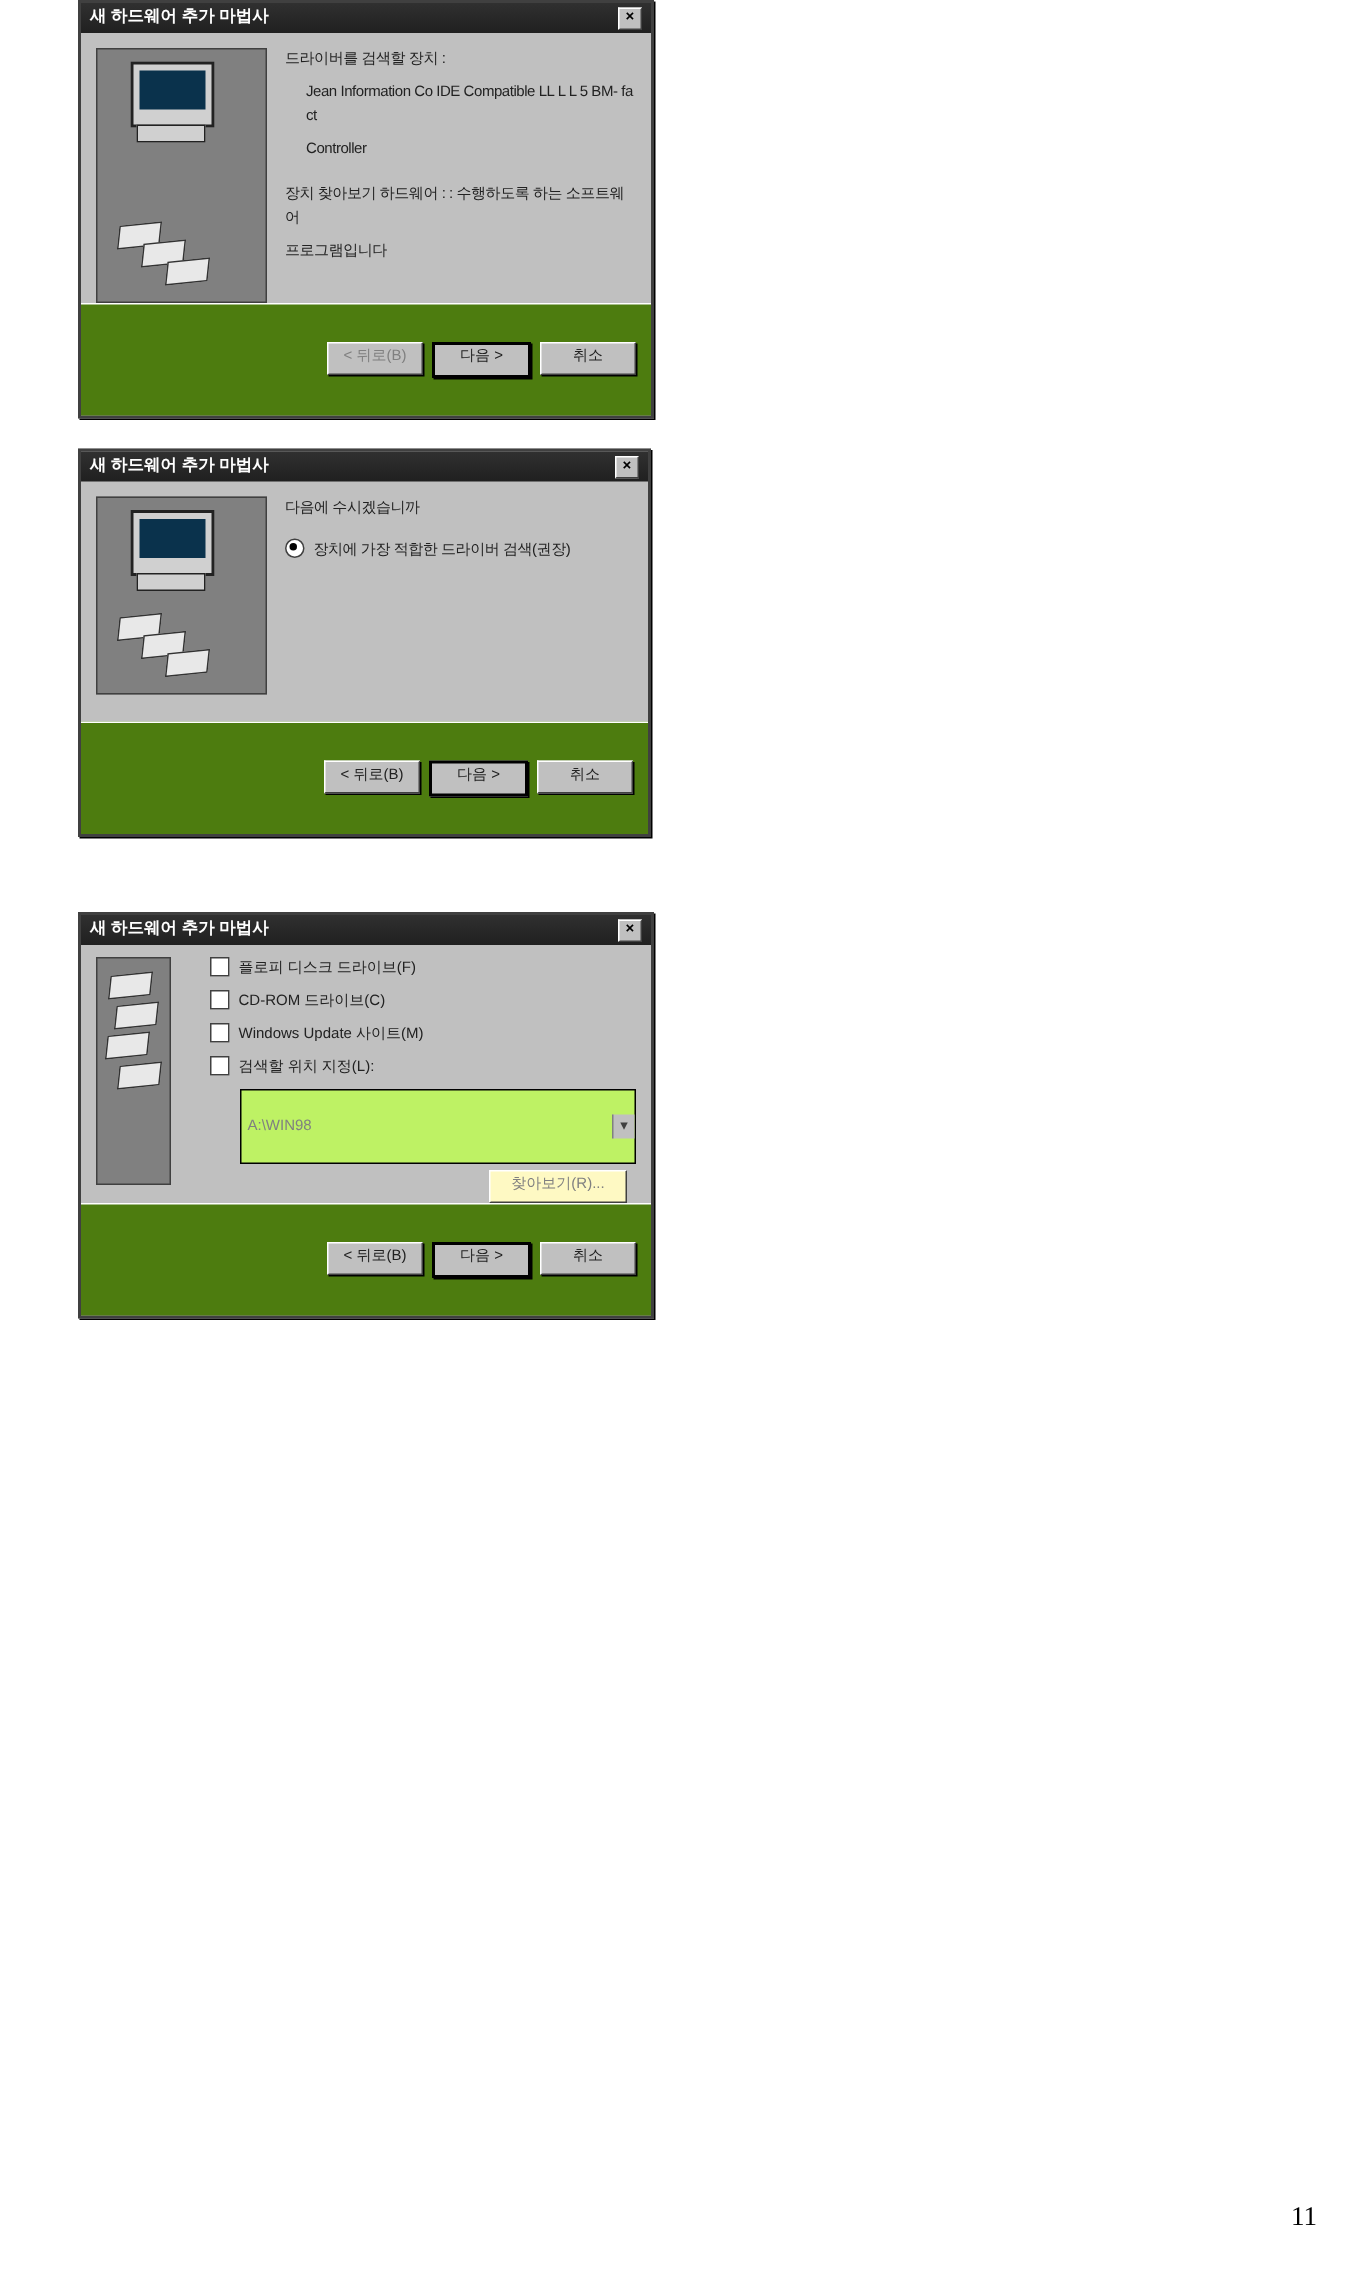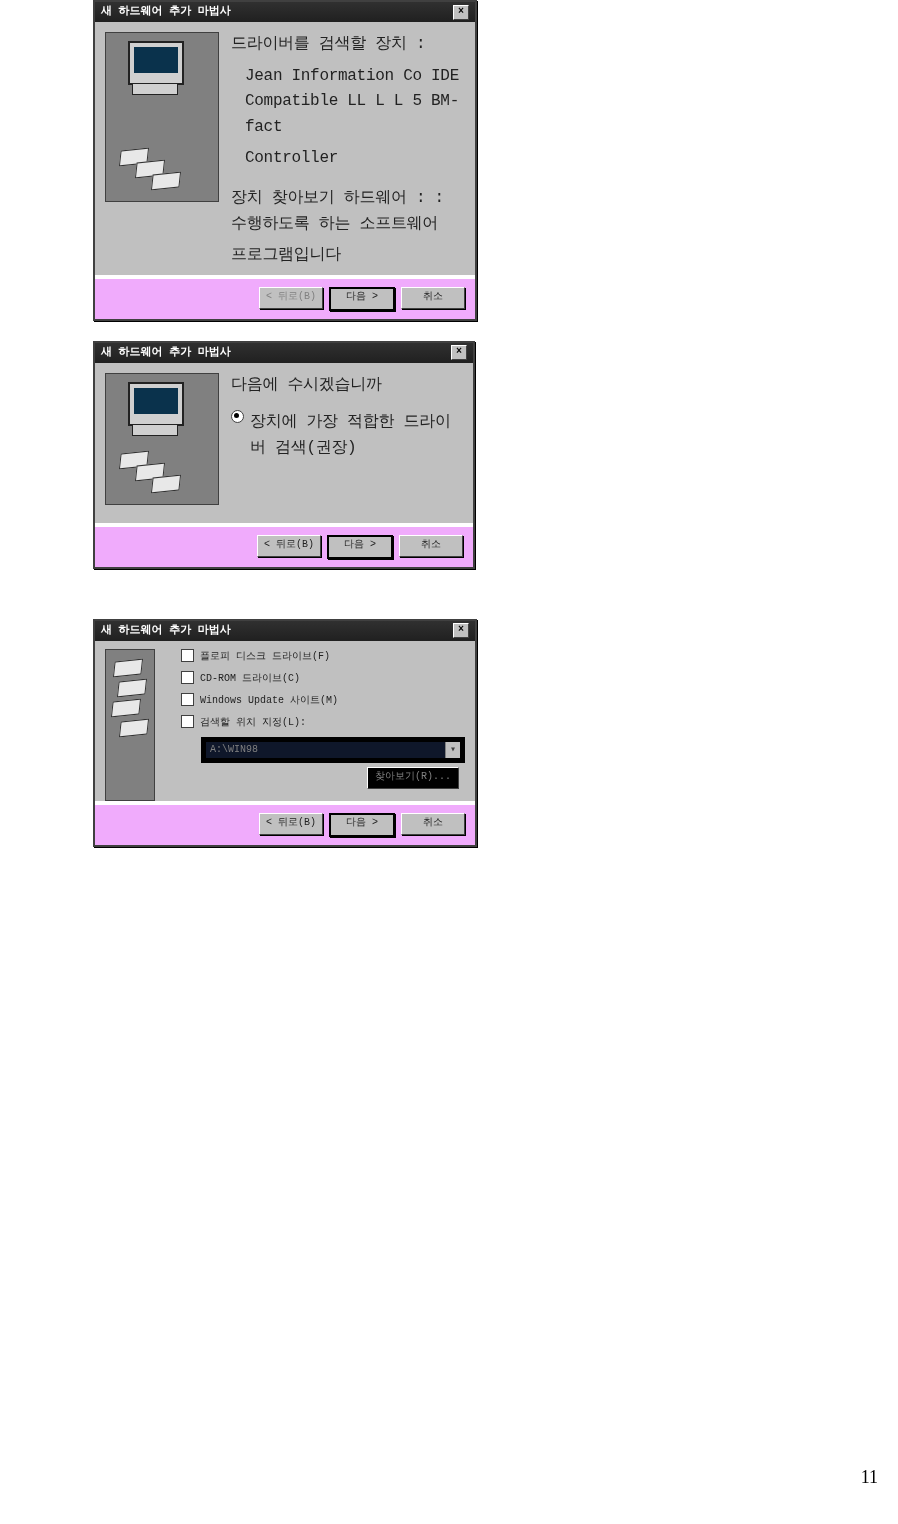--- a/index.html
+++ b/index.html
@@ -25,23 +25,23 @@
     position: absolute;
     bottom: 32px;
     right: 20px;
     font-family: "Times New Roman", serif;
     font-size: 18px;
   }
   
   .dialog {
     border: 2px solid #404040;
     background: #c0c0c0;
-    font-family: Liberation Mono, monospace;
+    font-family: Liberation Sans, sans-serif;
     font-size: 11px;
-    margin-left: 93px;
+    margin-left: 52px;
     margin-bottom: 20px;
     box-shadow: 1px 1px 0 #000;
     position: relative;
   }
   .titlebar {
     background: #000080;
     background: linear-gradient(to bottom, #303030, #202020);
     color: #fff;
     font-size: 11px;
     font-weight: bold;
@@ -113,28 +113,28 @@
   .sidepic .d3 { bottom: 2px; left: 38px; }
   .rightpane {
     flex: 1;
     font-size: 11px;
     color: #111;
   }
   .rightpane .line {
     margin-bottom: 6px;
     word-break: break-all;
   }
-  .smalltxt { font-size: 16px; color: #222; letter-spacing: -0.3px; }
+  .smalltxt { font-size: 10px; color: #222; letter-spacing: -0.3px; }
   .btnrow {
-    border-top: 4px solid #ffffff;
-    padding: 8px 10px;
+    border-top: 1px solid #ffffff;
+    padding: 25px 10px;
     display: flex;
     justify-content: flex-end;
     gap: 6px;
-    background: #f0abfc;
+    background: #4d7c0f;
   }
   .btn {
     min-width: 62px;
     height: 20px;
     background: #c0c0c0;
     border: 1px solid #fff;
     border-right-color: #404040;
     border-bottom-color: #404040;
     box-shadow: 1px 1px 0 #000;
     font-size: 10px;
@@ -159,44 +159,44 @@
   }
   .radio { border-radius: 50%; }
   .radio.sel::after {
     content:'';
     position:absolute;
     top:2px;left:2px;width:5px;height:5px;
     background:#000;border-radius:50%;
   }
   .optrow { display:flex; align-items:flex-start; margin-bottom:8px; }
   .field {
-    border: 5px solid #000000;
-    background: #0f172a;
+    border: 1px solid #000000;
+    background: #bef264;
     height: 16px;
     flex: 1;
     margin-left: 20px;
     font-size: 10px;
     line-height: 16px;
-    padding: 0 4px;
+    padding: 16px 4px;
     color: #808080;
     display: flex;
     justify-content: space-between;
   }
   .field .arrow {
     width: 14px;
     background: #c0c0c0;
     border-left: 1px solid #808080;
     text-align: center;
     color: #404040;
     margin-right: -4px;
   }
   .browsebtn {
     min-width: 90px;
     height: 20px;
-    background: #000000;
+    background: #fef9c3;
     border: 1px solid #fff;
     border-right-color: #404040;
     border-bottom-color: #404040;
     font-size: 10px;
     text-align: center;
     line-height: 18px;
     margin-left: auto;
     margin-top: 4px;
     margin-right: 6px;
     color: #808080;

